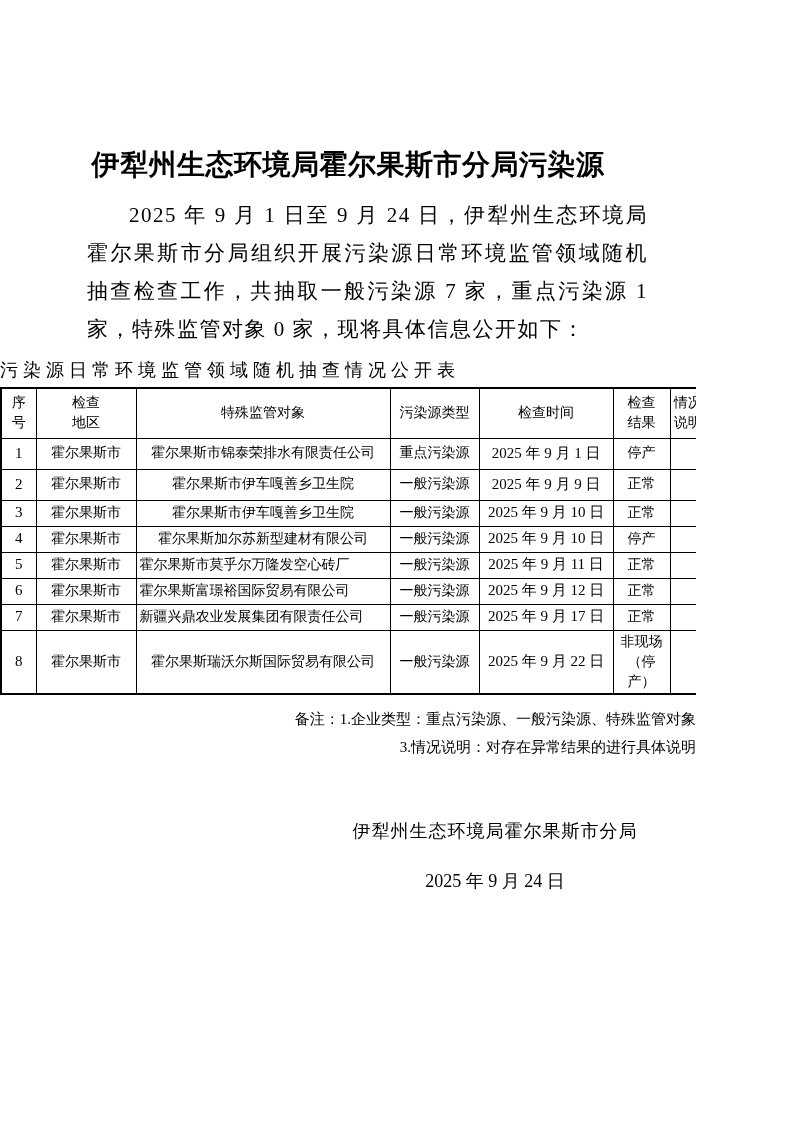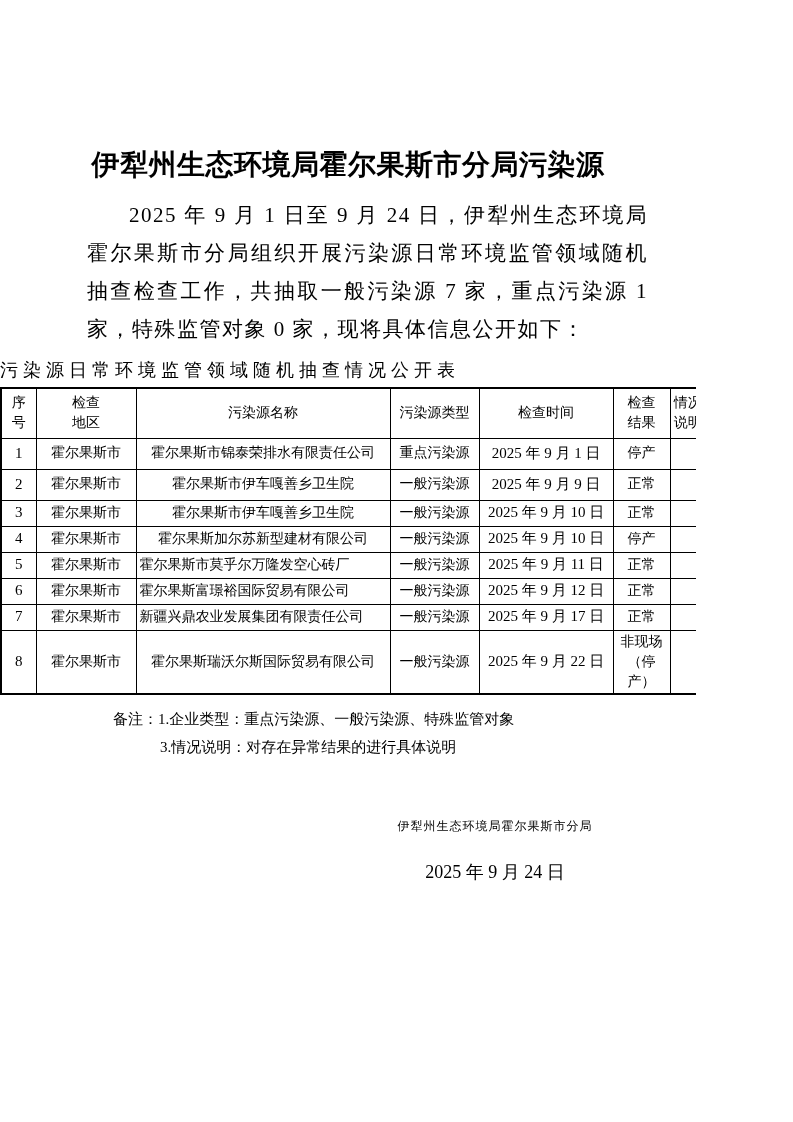--- a/index.html
+++ b/index.html
@@ -88,37 +88,38 @@
     text-align: left;
     padding-left: 3px;
   }
   td.date-cell, td.seq-cell {
     font-size: 15px;
   }
   .notes {
     margin: 10px 0 0 113px;
     font-size: 15px;
     line-height: 28px;
+    text-align: right;
   }
   .note-line {
     white-space: nowrap;
   }
   .note-line.sub {
     margin-left: 47px;
   }
   .signature-block {
     margin-top: 52px;
     margin-left: 345px;
     width: 300px;
     text-align: center;
   }
   .signature-org {
-    font-size: 12px;
+    font-size: 18px;
     letter-spacing: 1px;
-    line-height: 27px;
+    line-height: 36px;
     text-align: center;
   }
   .signature-date {
     margin-top: 20px;
     font-size: 18px;
     line-height: 24px;
   }
 </style>
 </head>
 <body>
@@ -142,21 +143,21 @@
         <col class="c-date">
         <col class="c-result">
         <col class="c-note">
     </colgroup>
     <thead>
       <tr class="head-row">
         <th>序
 号</th>
         <th>检查
 地区</th>
-        <th>污染源名称</th>
+        <th>特殊监管对象</th>
         <th>污染源类型</th>
         <th>检查时间</th>
         <th>检查
 结果</th>
         <th>情况
 说明</th>
       </tr>
     </thead>
     <tbody>
       <tr class="row-tall">

